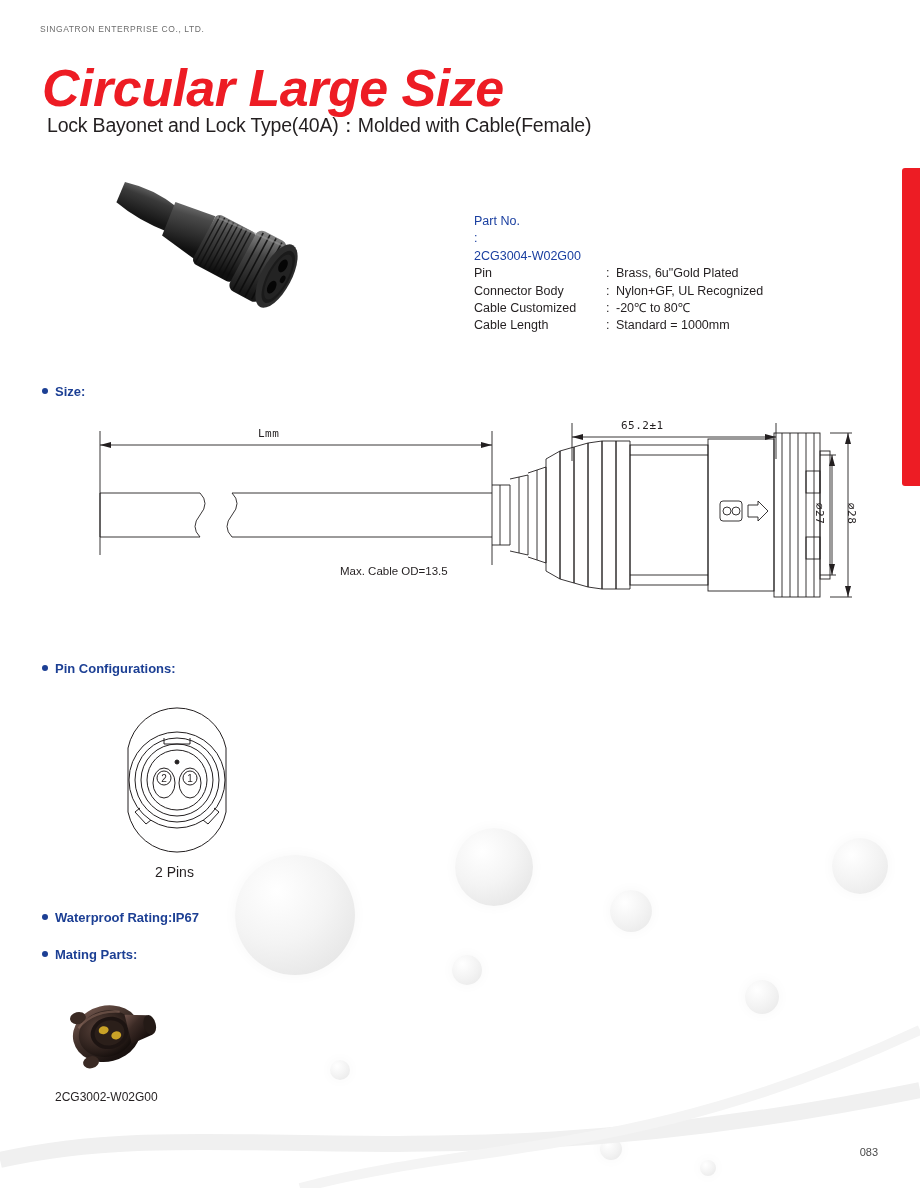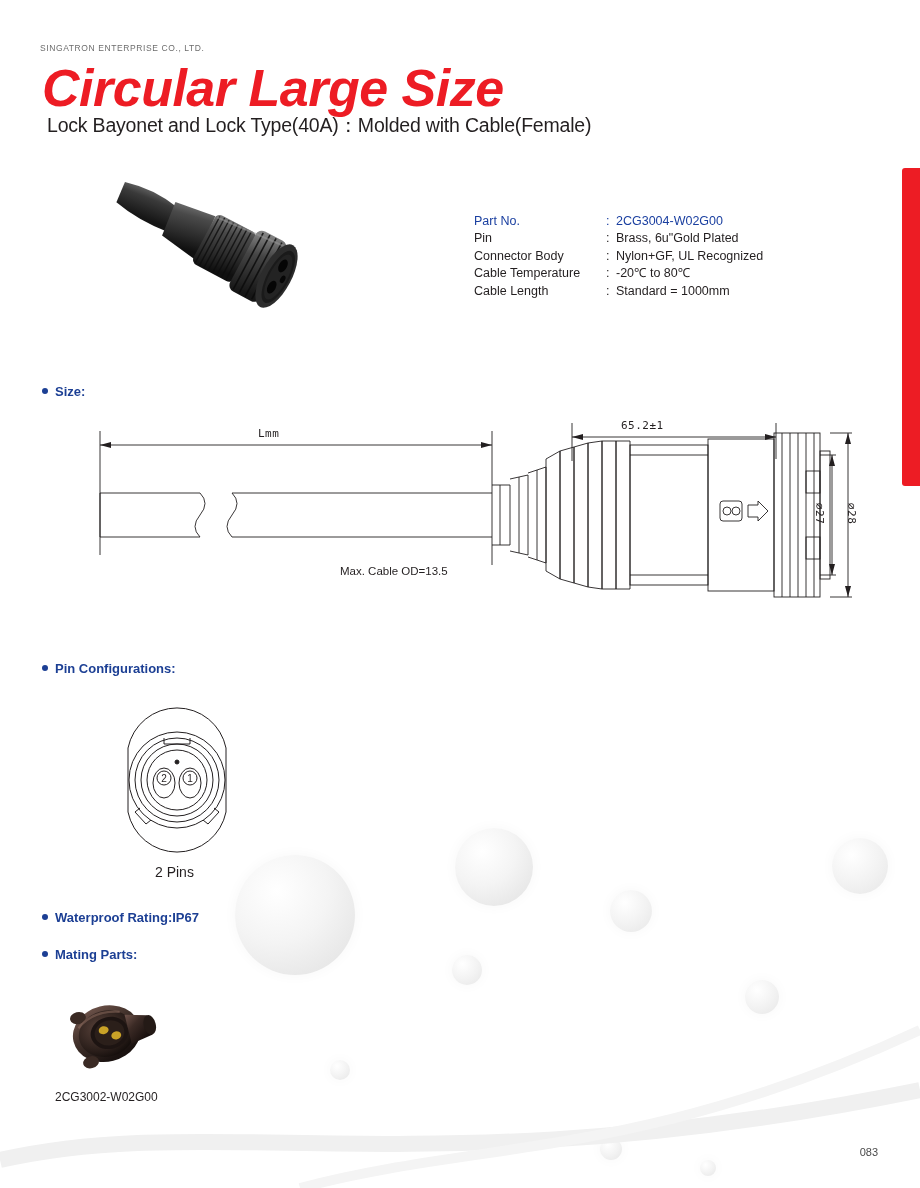--- a/index.html
+++ b/index.html
@@ -34,21 +34,20 @@
   .bubble.small { background: radial-gradient(circle at 35% 30%, #ffffff 0%, #f2f2f2 55%, #e6e6e6 100%); }
 
   
   .company {
     position: absolute;
     left: 40px;
     top: 24px;
     font-size: 8.5px;
     letter-spacing: 0.6px;
     color: #6d6d6d;
-    margin-top: 19px;
   }
   .title-main {
     position: absolute;
     left: 42px;
     top: 58px;
     font-size: 52px;
     font-weight: bold;
     font-style: italic;
     color: #ed1c24;
     letter-spacing: -0.5px;
@@ -84,21 +83,21 @@
 
   
   .spec {
     position: absolute;
     left: 474px;
     top: 213px;
     font-size: 12.5px;
     color: #231f20;
     line-height: 17.4px;
   }
-  .spec .partno { color: #1a3fa0; font-weight: normal; }
+  .spec .partno { color: #1a3fa0; font-weight: normal; flex-direction: column; }
   .spec .partno .num { color: #1a3fa0; }
   .spec-row { display: flex; }
   .spec-label { width: 132px; flex: none; }
   .spec-colon { width: 10px; flex: none; }
   .spec-val { flex: 1; }
   .spec-cont { padding-left: 155px; }
 
   
   .sec {
     position: absolute;
@@ -276,21 +275,21 @@
     <div class="spec-label">Pin</div>
     <div class="spec-colon">:</div>
     <div class="spec-val">Brass, 6u"Gold Plated</div>
   </div>
   <div class="spec-row">
     <div class="spec-label">Connector Body</div>
     <div class="spec-colon">:</div>
     <div class="spec-val">Nylon+GF, UL Recognized</div>
   </div>
   <div class="spec-row">
-    <div class="spec-label">Cable Temperature</div>
+    <div class="spec-label">Cable Customized</div>
     <div class="spec-colon">:</div>
     <div class="spec-val">-20℃ to 80℃</div>
   </div>
   <div class="spec-row">
     <div class="spec-label">Cable Length</div>
     <div class="spec-colon">:</div>
     <div class="spec-val">Standard = 1000mm</div>
   </div>
 </div>
 

